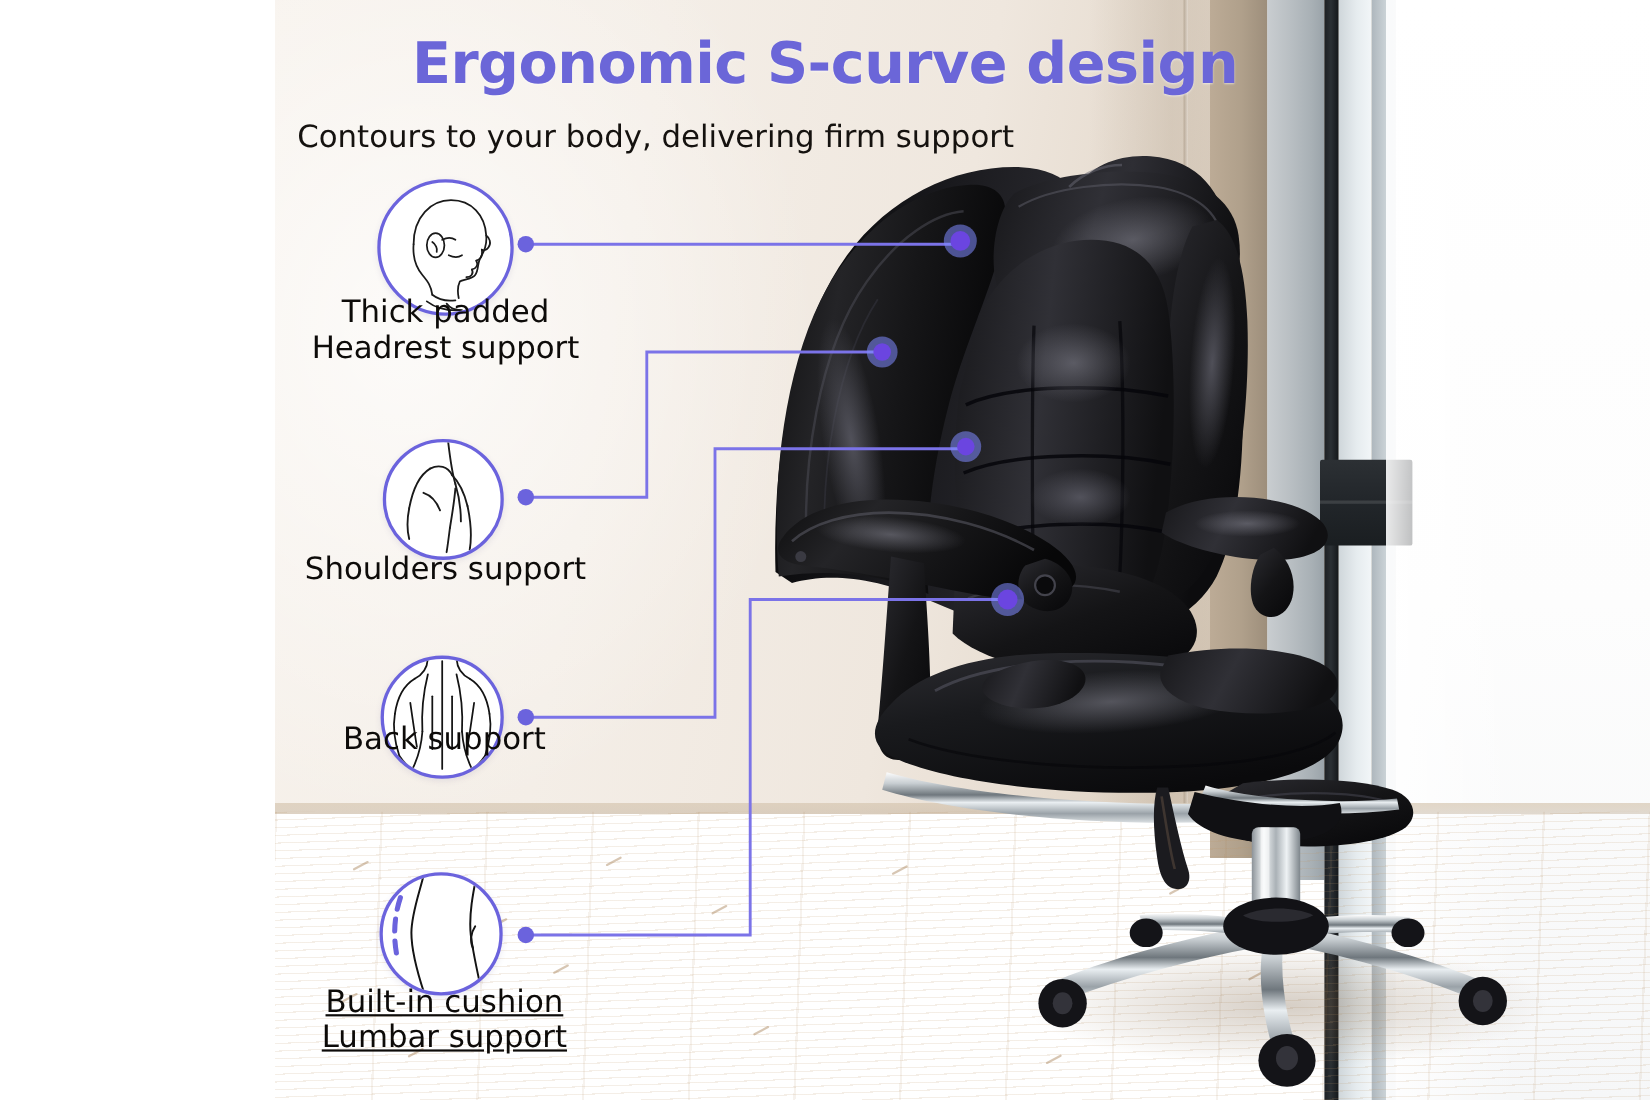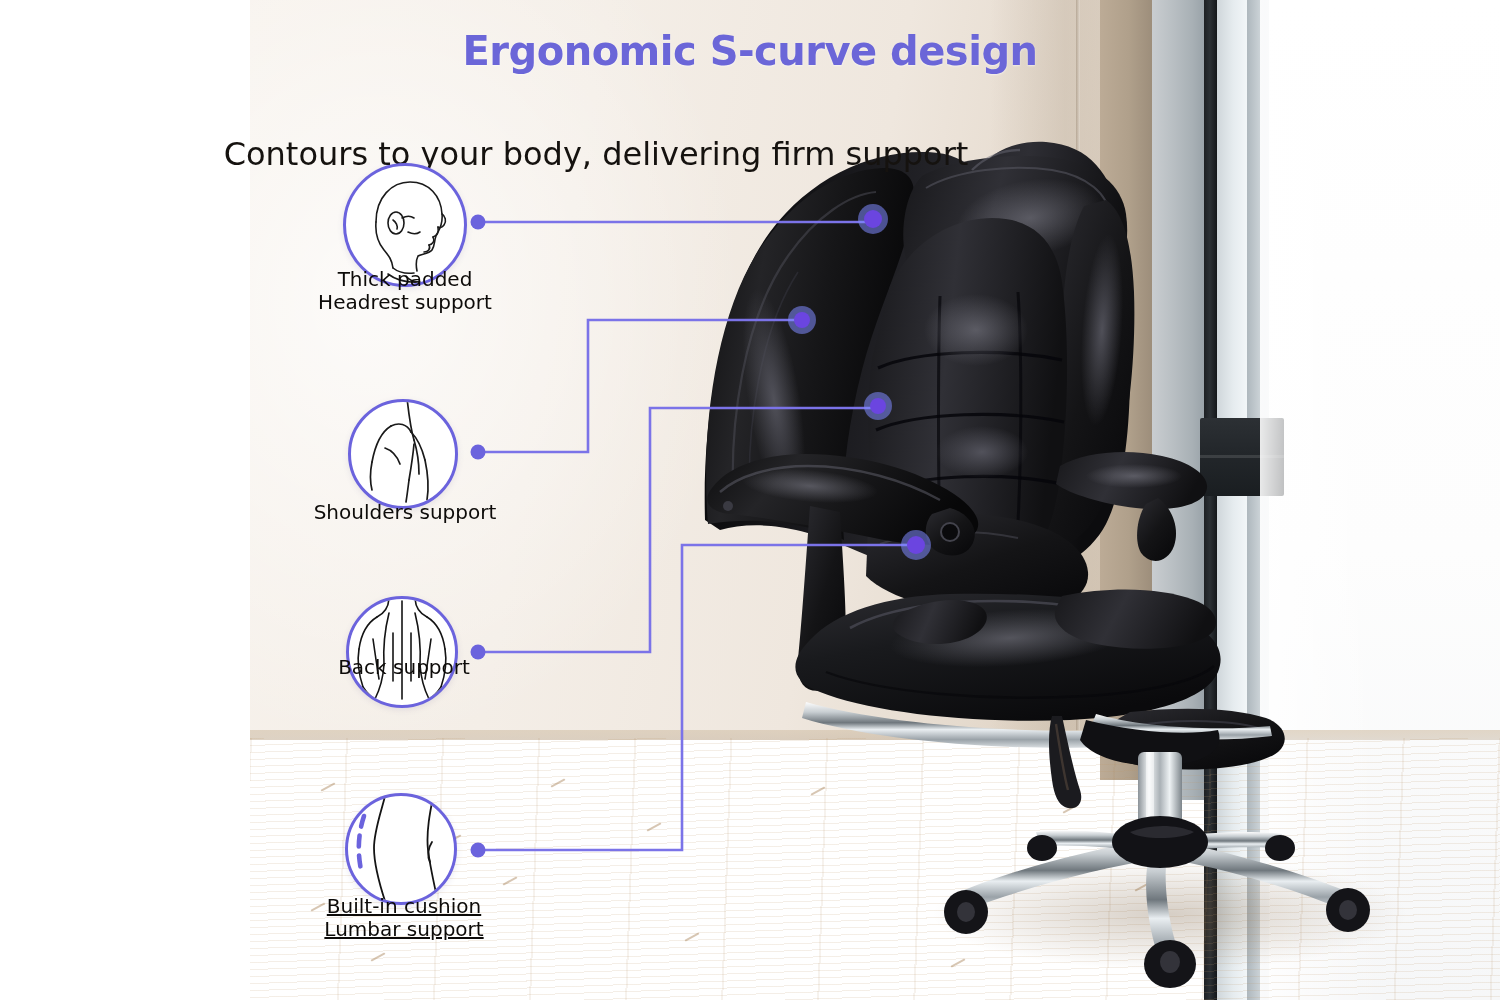--- a/index.html
+++ b/index.html
@@ -56,32 +56,32 @@
         background:linear-gradient(90deg,rgba(255,255,255,.9),rgba(255,255,255,0));}
 
   
   #chair{position:absolute;left:0;top:0;width:1250px;height:1000px;}
   #chair svg{position:absolute;left:0;top:0;}
 
   
   #overlay{position:absolute;left:0;top:0;width:1500px;height:1000px;pointer-events:none;}
 
   .title{position:absolute;left:0;top:28px;width:1500px;text-align:center;
-        font-size:40px;font-weight:700;color:#6b66d8;letter-spacing:-.5px;
+        font-size:52px;font-weight:700;color:#6b66d8;letter-spacing:-.5px;
         text-shadow:0 1px 2px rgba(255,255,255,.55);}
   .subtitle{position:absolute;left:0;top:108px;width:1192px;text-align:center;
-        font-size:32px;font-weight:400;color:#15120f;margin-top:27px;}
+        font-size:28px;font-weight:400;color:#15120f;}
 
   
   .callout{position:absolute;}
   .bubble{position:absolute;border-radius:50%;background:#ffffff;
         border:3px solid #6b63dd;box-sizing:border-box;overflow:hidden;
         box-shadow:0 2px 6px rgba(90,80,140,.12);}
   .bubble svg{display:block;}
-  .cap{position:absolute;text-align:center;color:#0d0b09;font-size:20px;
+  .cap{position:absolute;text-align:center;color:#0d0b09;font-size:28px;
         font-weight:400;line-height:1.16;white-space:pre-line;}
 
   
   #leads{position:absolute;left:0;top:0;width:1500px;height:1000px;}
 </style>
 </head>
 <body>
 
 <div id="stage">
 

